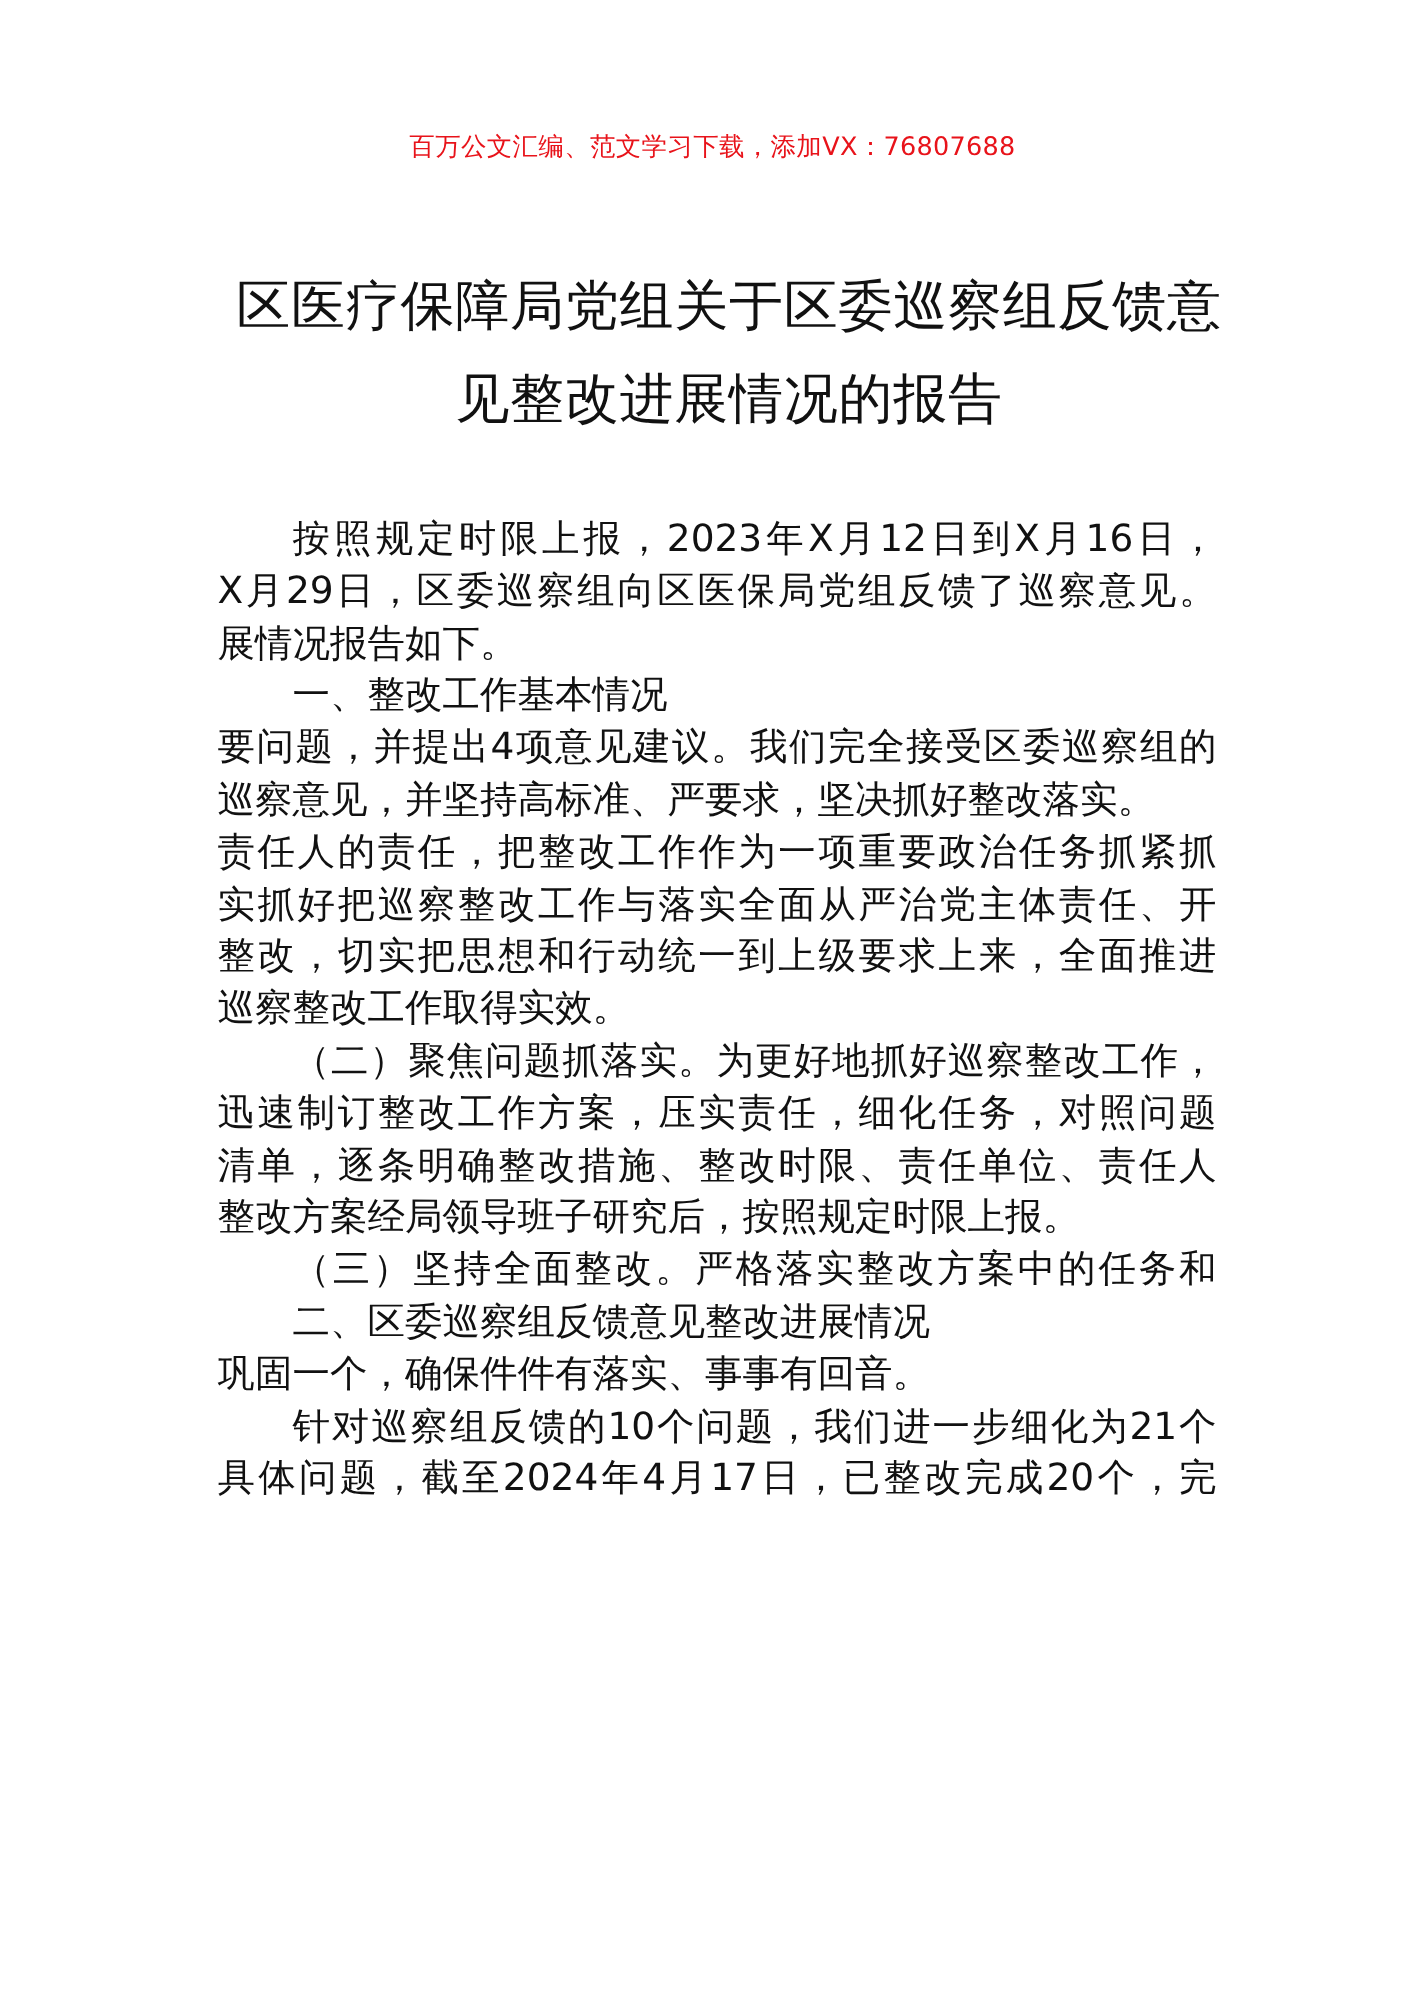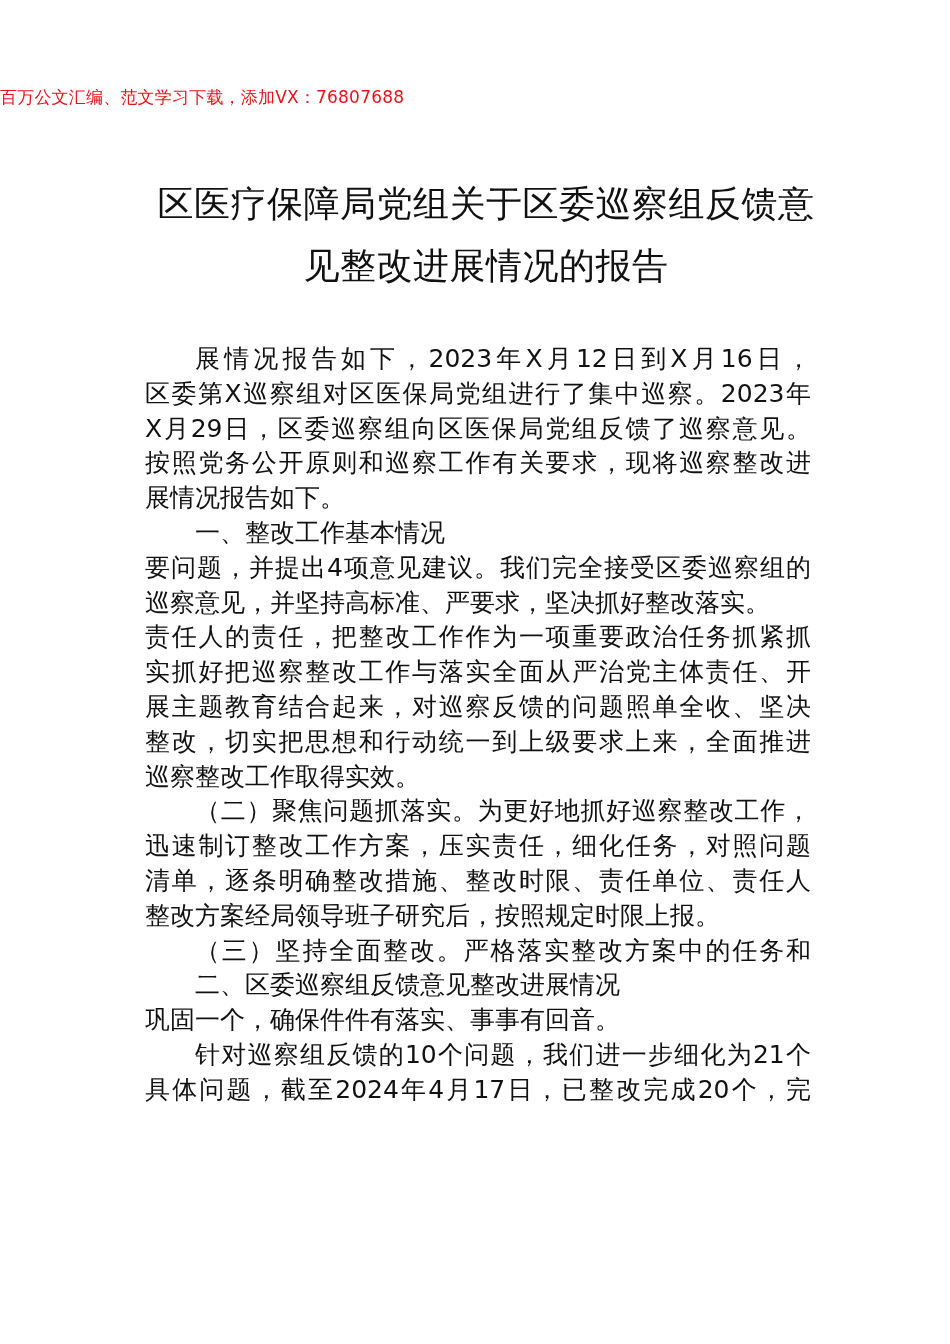--- a/index.html
+++ b/index.html
@@ -1,45 +1,42 @@
 <!DOCTYPE html>
 <html><head>
   <meta charset="utf-8">
   <style>
     html, body { margin: 0; padding: 0; background: #ffffff; }
     body { width: 950px; height: 1344px; position: relative; overflow: hidden; font-family: "DejaVu Sans", sans-serif; color: #000; }
-    .watermark { position: absolute; top: 86px; left: 0; width: 950px; color: #e8131a; font-size: 17px; letter-spacing: 0.2px; }
+    .watermark { position: absolute; top: 86px; left: 0; width: 950px; text-align: center; color: #e8131a; font-size: 17px; letter-spacing: 0.2px; }
     .title { position: absolute; left: 0; width: 950px; text-align: center; font-size: 36px; color: #111; letter-spacing: 0.5px; padding-left: 11px; }
     .title.l1 { top: 180px; }
     .title.l2 { top: 242px; }
     .body { position: absolute; left: 145px; top: 342px; width: 666px; font-size: 25px; line-height: 34.8px; color: #111; font-family: "DejaVu Sans", sans-serif; }
     .line { display: block; white-space: nowrap; height: 34.8px; text-align: justify; text-align-last: justify; }
     .line.last { text-align-last: left; }
     .indent { padding-left: 50px; }
   </style>
 </head>
 <body>
 
 <div class="watermark">百万公文汇编、范文学习下载，添加VX：76807688</div>
 
 <div class="title l1">区医疗保障局党组关于区委巡察组反馈意</div>
 <div class="title l2">见整改进展情况的报告</div>
 
 <div class="body">
-  <span class="line indent">展情况报告如下，2023年X月12日到X月16日，</span>
-  <span class="line">区委第X巡察组对区医保局党组进行了集中巡察。2023年</span>
+  <span class="line indent">按照规定时限上报，2023年X月12日到X月16日，</span>
   <span class="line">X月29日，区委巡察组向区医保局党组反馈了巡察意见。</span>
-  <span class="line">按照党务公开原则和巡察工作有关要求，现将巡察整改进</span>
   <span class="line last">展情况报告如下。</span>
   <span class="line indent last">一、整改工作基本情况</span>
   <span class="line">要问题，并提出4项意见建议。我们完全接受区委巡察组的</span>
   <span class="line last">巡察意见，并坚持高标准、严要求，坚决抓好整改落实。</span>
   <span class="line">责任人的责任，把整改工作作为一项重要政治任务抓紧抓</span>
   <span class="line">实抓好把巡察整改工作与落实全面从严治党主体责任、开</span>
-  <span class="line">展主题教育结合起来，对巡察反馈的问题照单全收、坚决</span>
   <span class="line">整改，切实把思想和行动统一到上级要求上来，全面推进</span>
   <span class="line last">巡察整改工作取得实效。</span>
   <span class="line indent">（二）聚焦问题抓落实。为更好地抓好巡察整改工作，</span>
   <span class="line">迅速制订整改工作方案，压实责任，细化任务，对照问题</span>
   <span class="line">清单，逐条明确整改措施、整改时限、责任单位、责任人</span>
   <span class="line last">整改方案经局领导班子研究后，按照规定时限上报。</span>
   <span class="line indent">（三）坚持全面整改。严格落实整改方案中的任务和</span>
   <span class="line indent last">二、区委巡察组反馈意见整改进展情况</span>
   <span class="line last">巩固一个，确保件件有落实、事事有回音。</span>
   <span class="line indent">针对巡察组反馈的10个问题，我们进一步细化为21个</span>

